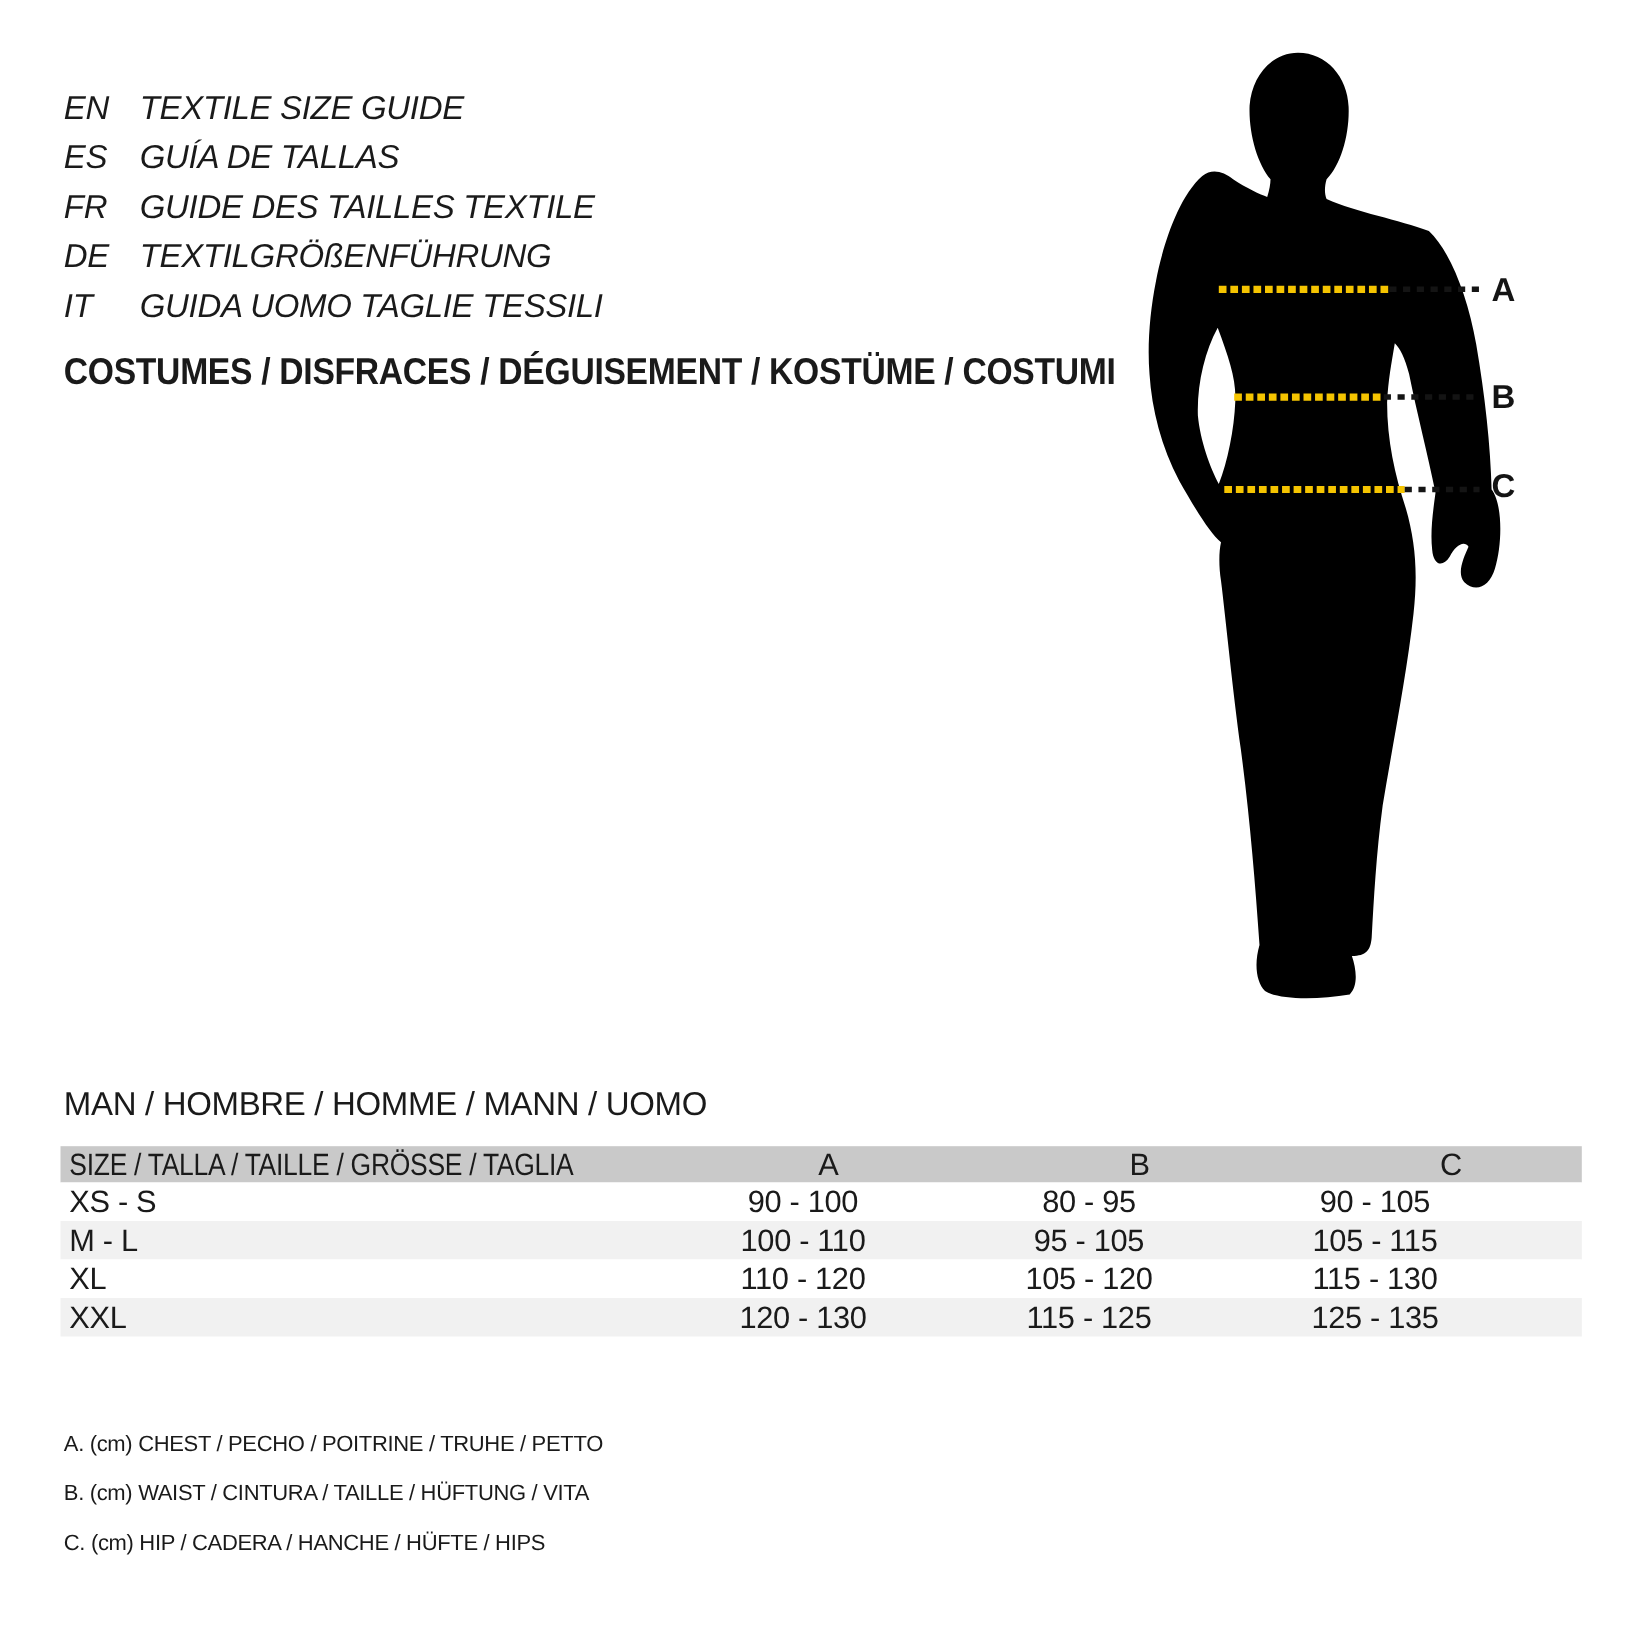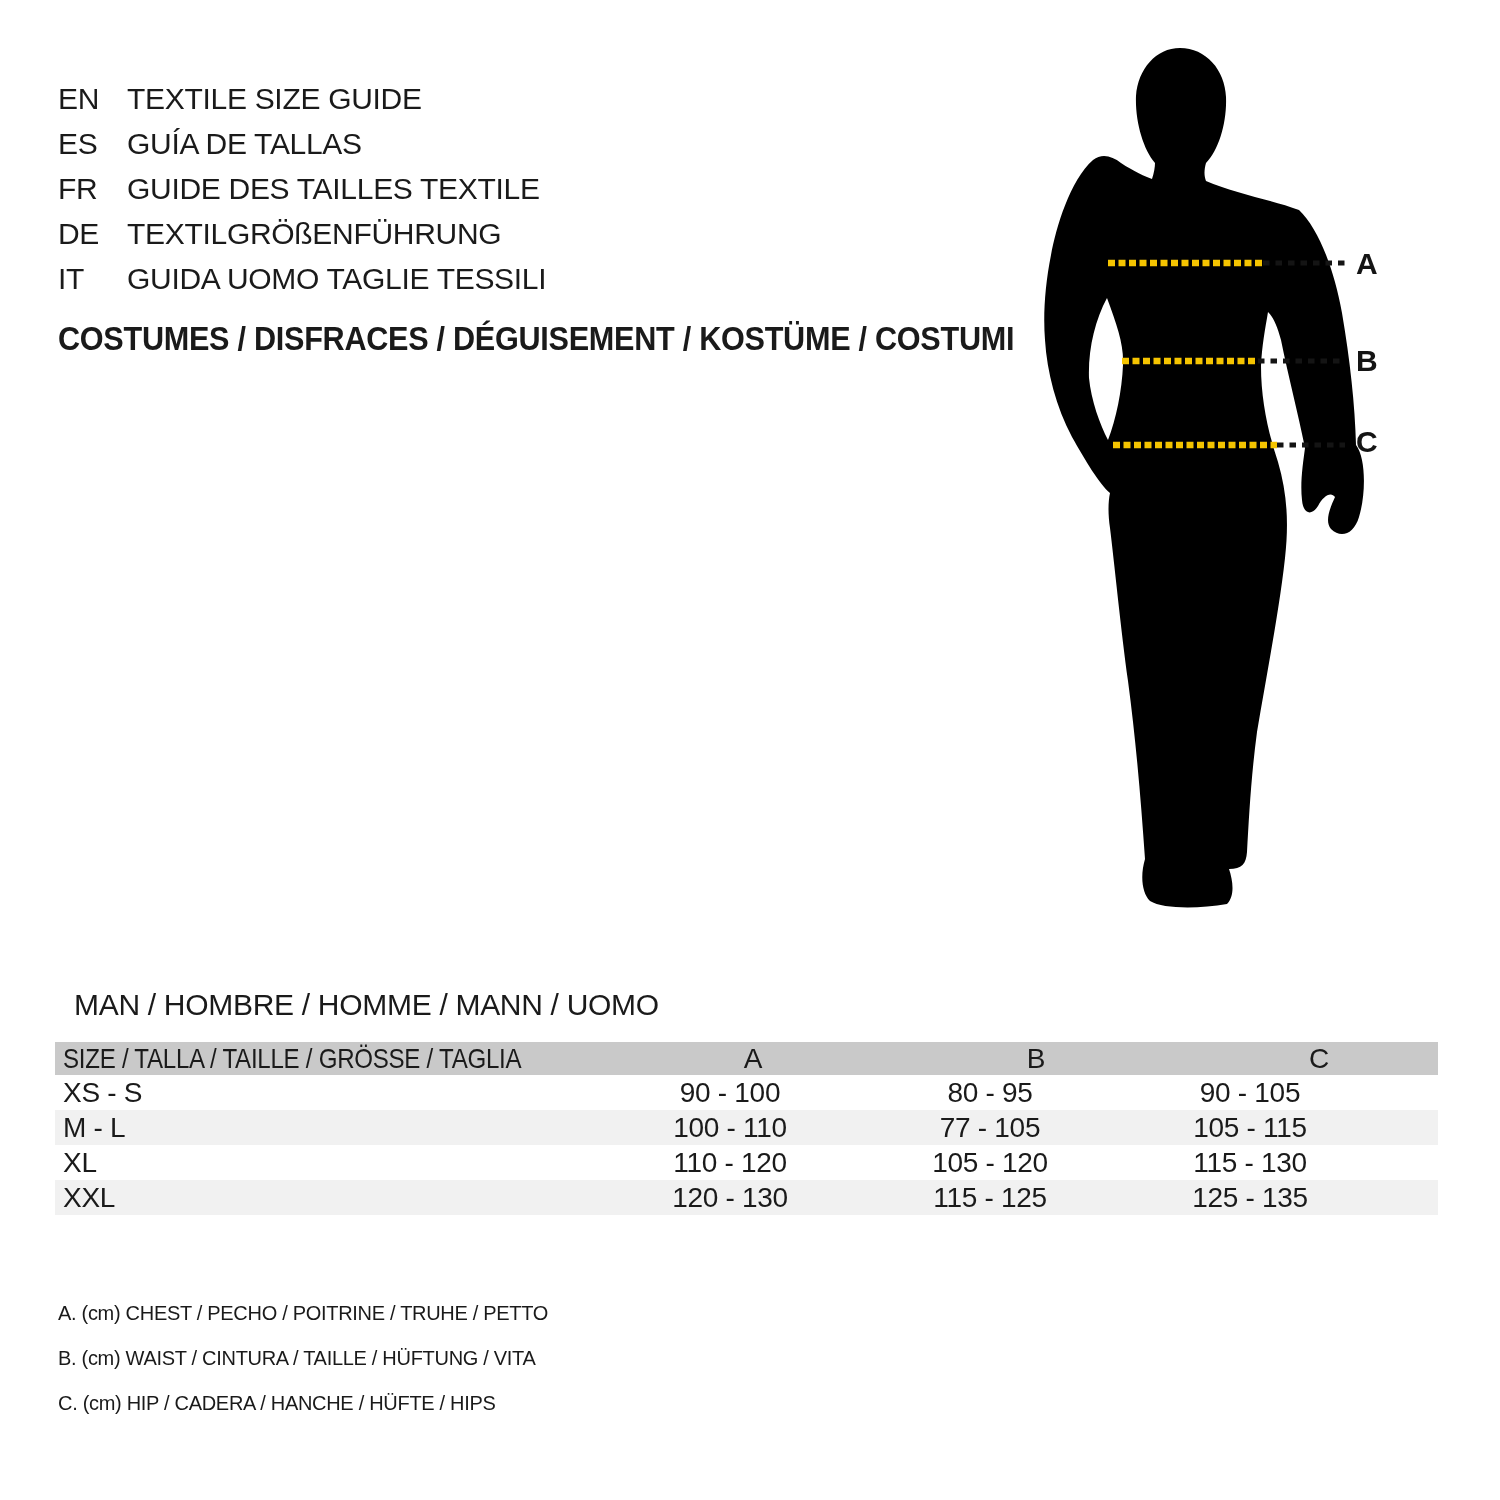--- a/index.html
+++ b/index.html
@@ -7,32 +7,32 @@
     width:1500px; height:1500px;
     background:#ffffff;
     font-family:"Liberation Sans", sans-serif;
     color:#1a1a1a;
     position:relative;
     overflow:hidden;
   }
   .abs { position:absolute; }
 
   
-  .lang-list { left:58px; top:76px; font-size:30px; line-height:45px; letter-spacing:-0.3px; }
+  .lang-list { left:58px; top:76px; font-size:30px; line-height:45px; letter-spacing:-0.3px;font-style:italic; }
   .lang-code { display:inline-block; width:69px; }
 
   
   .costumes { left:58px; top:320px; font-size:34px; font-weight:bold; line-height:37px; white-space:nowrap; letter-spacing:-0.3px; }
   .cond { display:inline-block; transform:scaleX(0.90); transform-origin:0 50%; }
 
   
   .figure-svg { position:absolute; left:1000px; top:30px; }
 
   
-  .man-title { left:58px; top:988px; font-size:30px; line-height:34px; letter-spacing:-0.3px;margin-left:16px; }
+  .man-title { left:58px; top:988px; font-size:30px; line-height:34px; letter-spacing:-0.3px; }
 
   
   .size-table { left:55px; top:1042px; width:1383px; font-size:28px; letter-spacing:-0.3px; }
   .t-row { display:grid; grid-template-columns:545px 260px 260px 260px 1fr; align-items:center; }
   .t-header { height:33px; background:#c9c9c9;gap:23px; }
   .t-data { height:35px; background:#ffffff; }
   .t-alt { background:#f1f1f1; }
   .c1 { padding-left:8px; white-space:nowrap; }
   .cc { text-align:center; white-space:nowrap; }
   .cond-sm { display:inline-block; transform:scaleX(0.86); transform-origin:0 50%; white-space:nowrap; }
@@ -143,21 +143,21 @@
     <div class="c1">XS - S</div>
     <div class="cc">90 - 100</div>
     <div class="cc">80 - 95</div>
     <div class="cc">90 - 105</div>
     <div></div>
   </div>
 
   <div class="t-row t-data t-alt">
     <div class="c1">M - L</div>
     <div class="cc">100 - 110</div>
-    <div class="cc">77 - 105</div>
+    <div class="cc">95 - 105</div>
     <div class="cc">105 - 115</div>
     <div></div>
   </div>
 
   <div class="t-row t-data">
     <div class="c1">XL</div>
     <div class="cc">110 - 120</div>
     <div class="cc">105 - 120</div>
     <div class="cc">115 - 130</div>
     <div></div>

